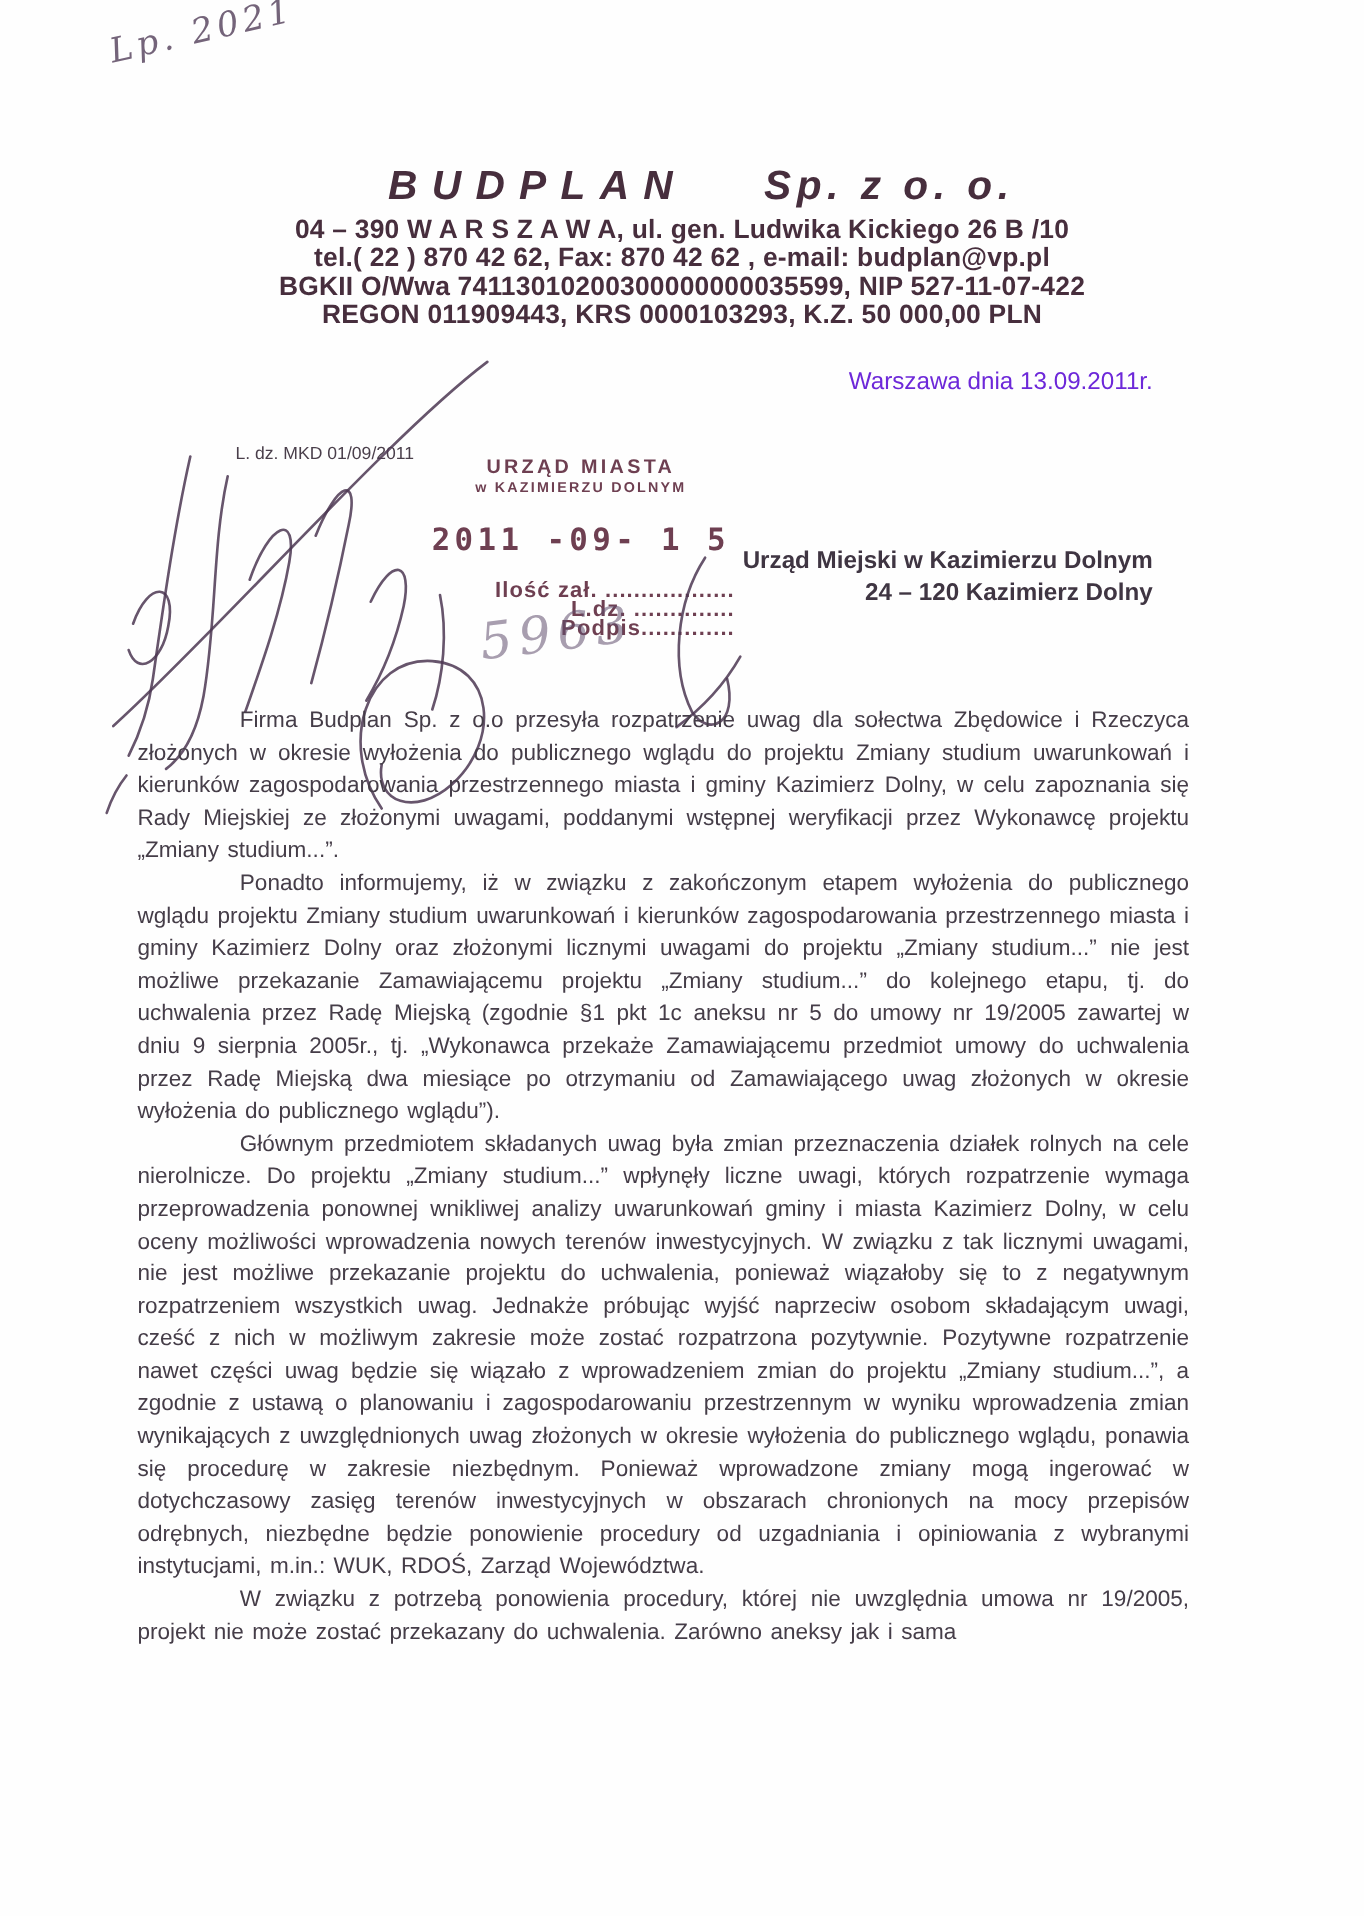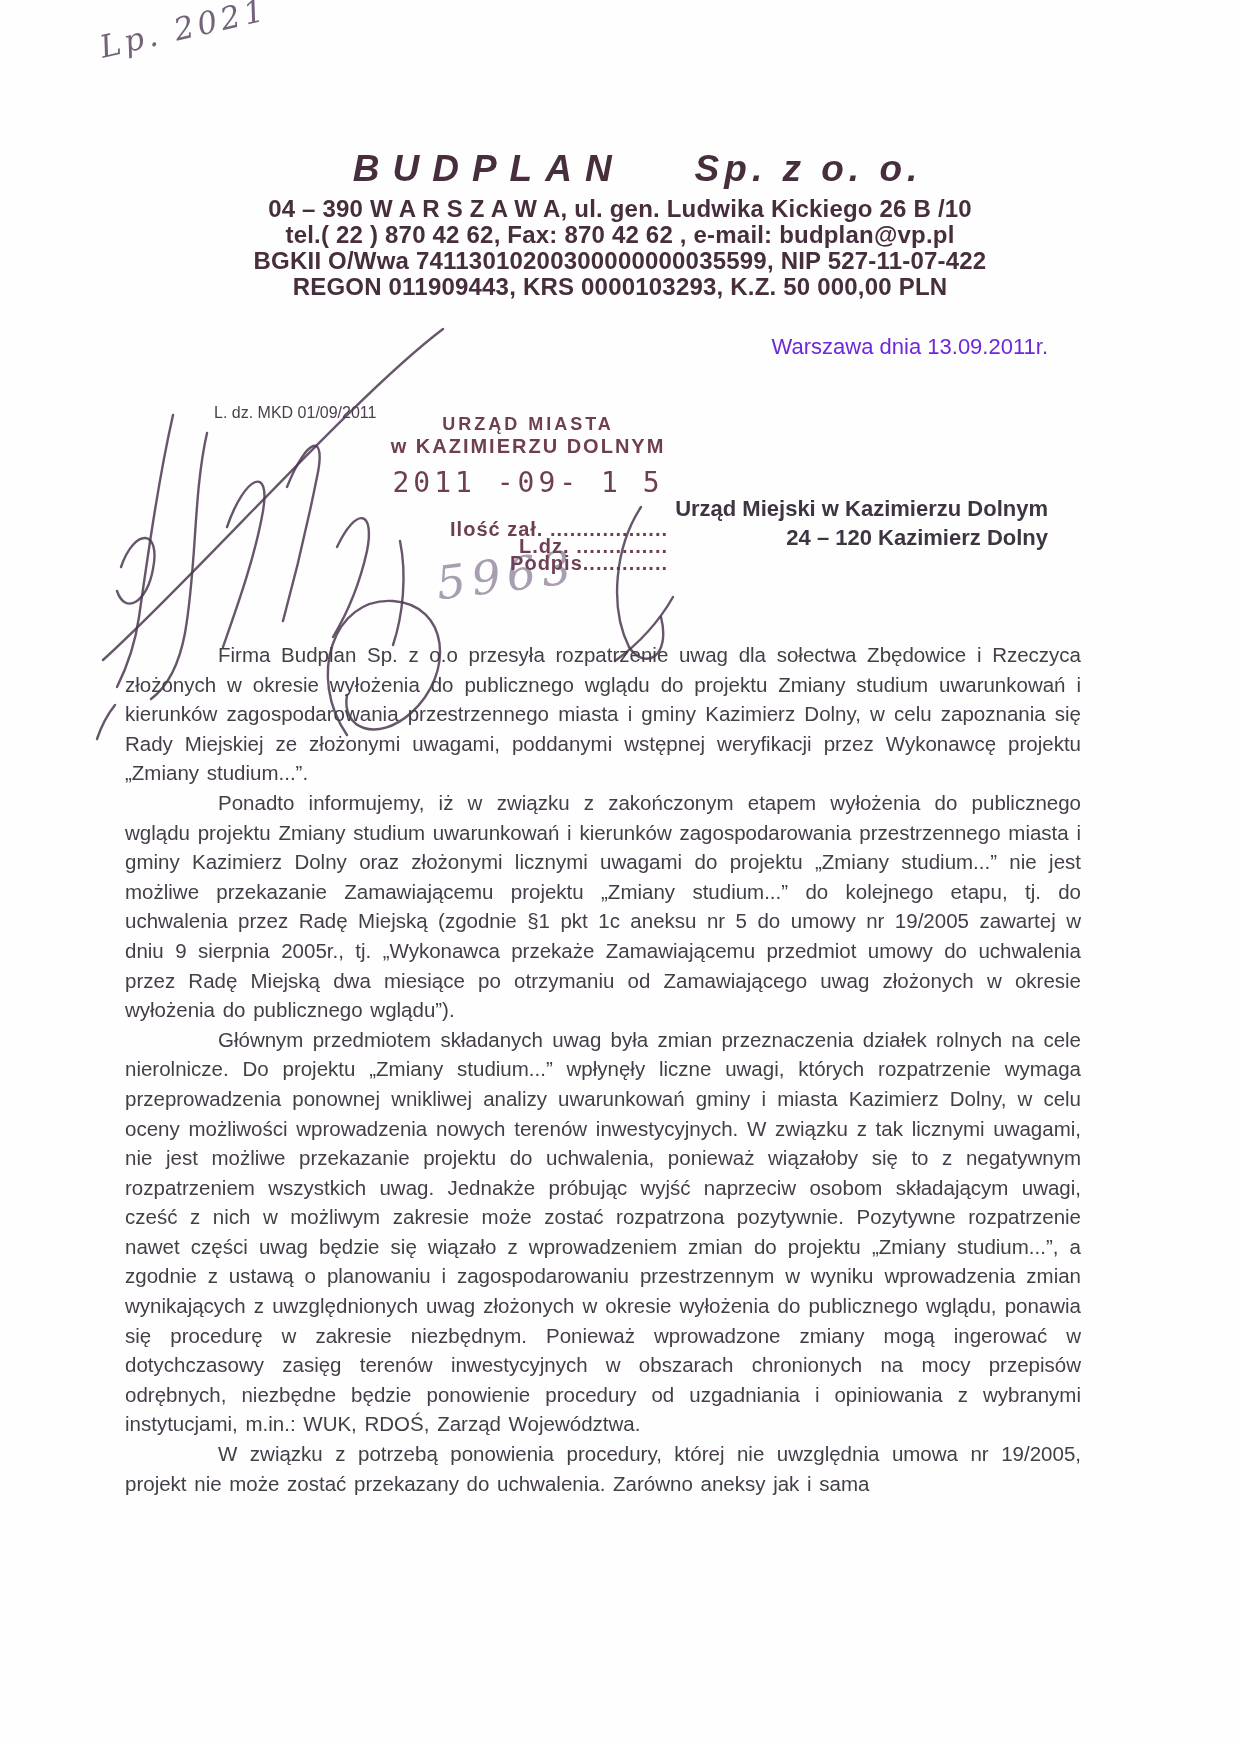--- a/index.html
+++ b/index.html
@@ -54,25 +54,25 @@
     font-size:16px;color:#4a3f4b;
   }
   
   .stamp{
     position:absolute;left:388px;top:414px;width:280px;
     text-align:center;
     color:#6e3f51;
     font-weight:bold;
   }
   .stamp .office1{font-size:18px;letter-spacing:3px;}
-  .stamp .office2{font-size:20px;letter-spacing:2px;}
+  .stamp .office2{font-size:13px;letter-spacing:2px;}
   .stamp .stamp-date{
-    font-size:28px;letter-spacing:4px;margin-top:8px;
+    font-size:28px;letter-spacing:4px;margin-top:24px;
     font-family:"DejaVu Sans Mono",monospace;
-    font-weight:normal;
+    font-weight:bold;
   }
   .stamp .small-lines{
     margin-top:22px;text-align:right;padding-left:28px;
     font-size:20px;line-height:17px;letter-spacing:1px;
   }
   .hand-number{
     position:absolute;left:436px;top:548px;
     font-family:"DejaVu Serif",serif;
     font-style:italic;
     font-size:46px;

